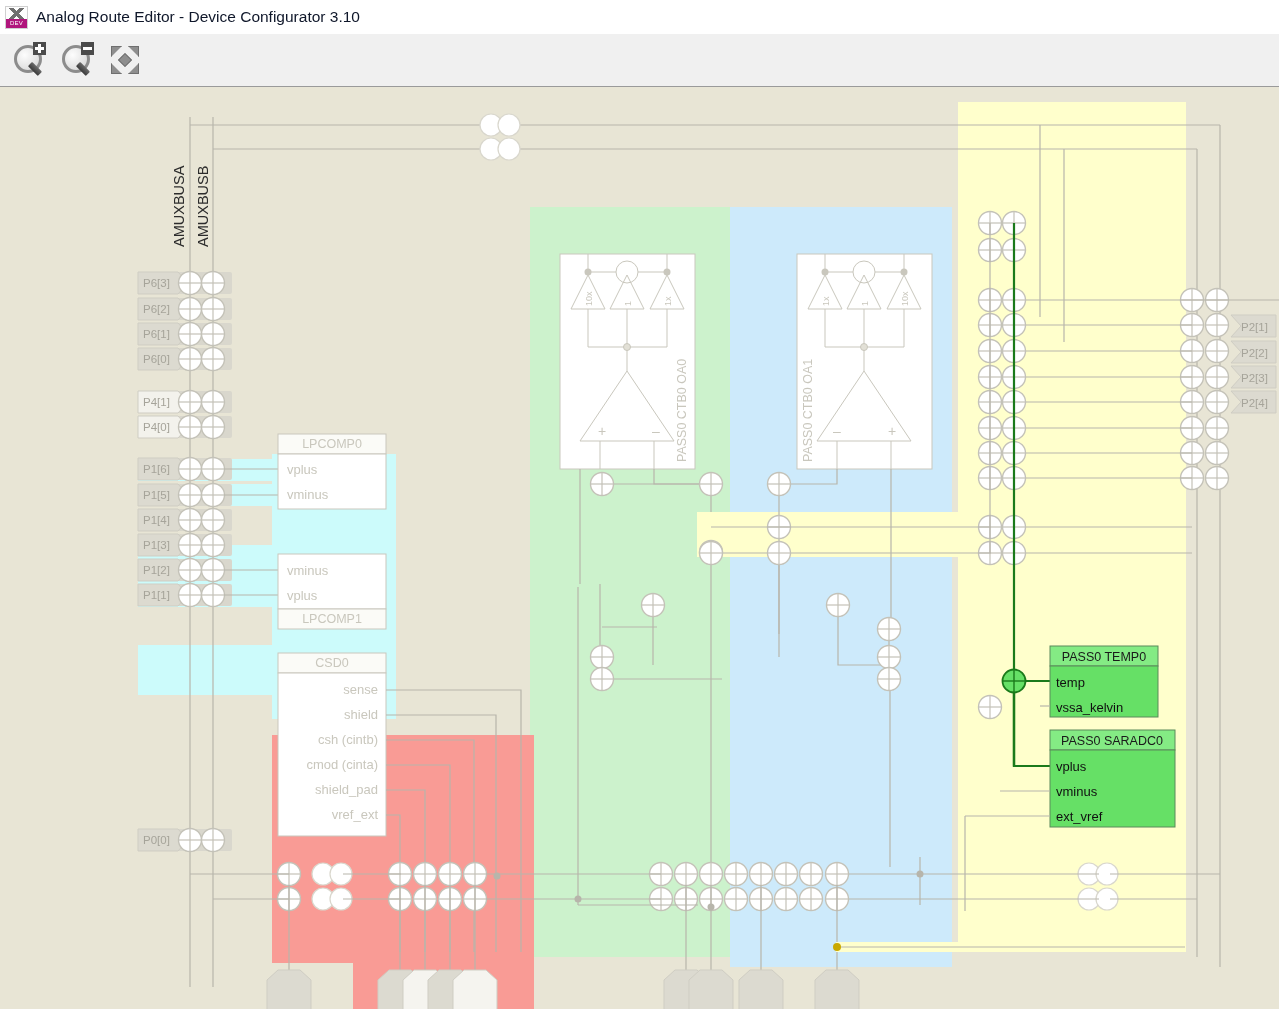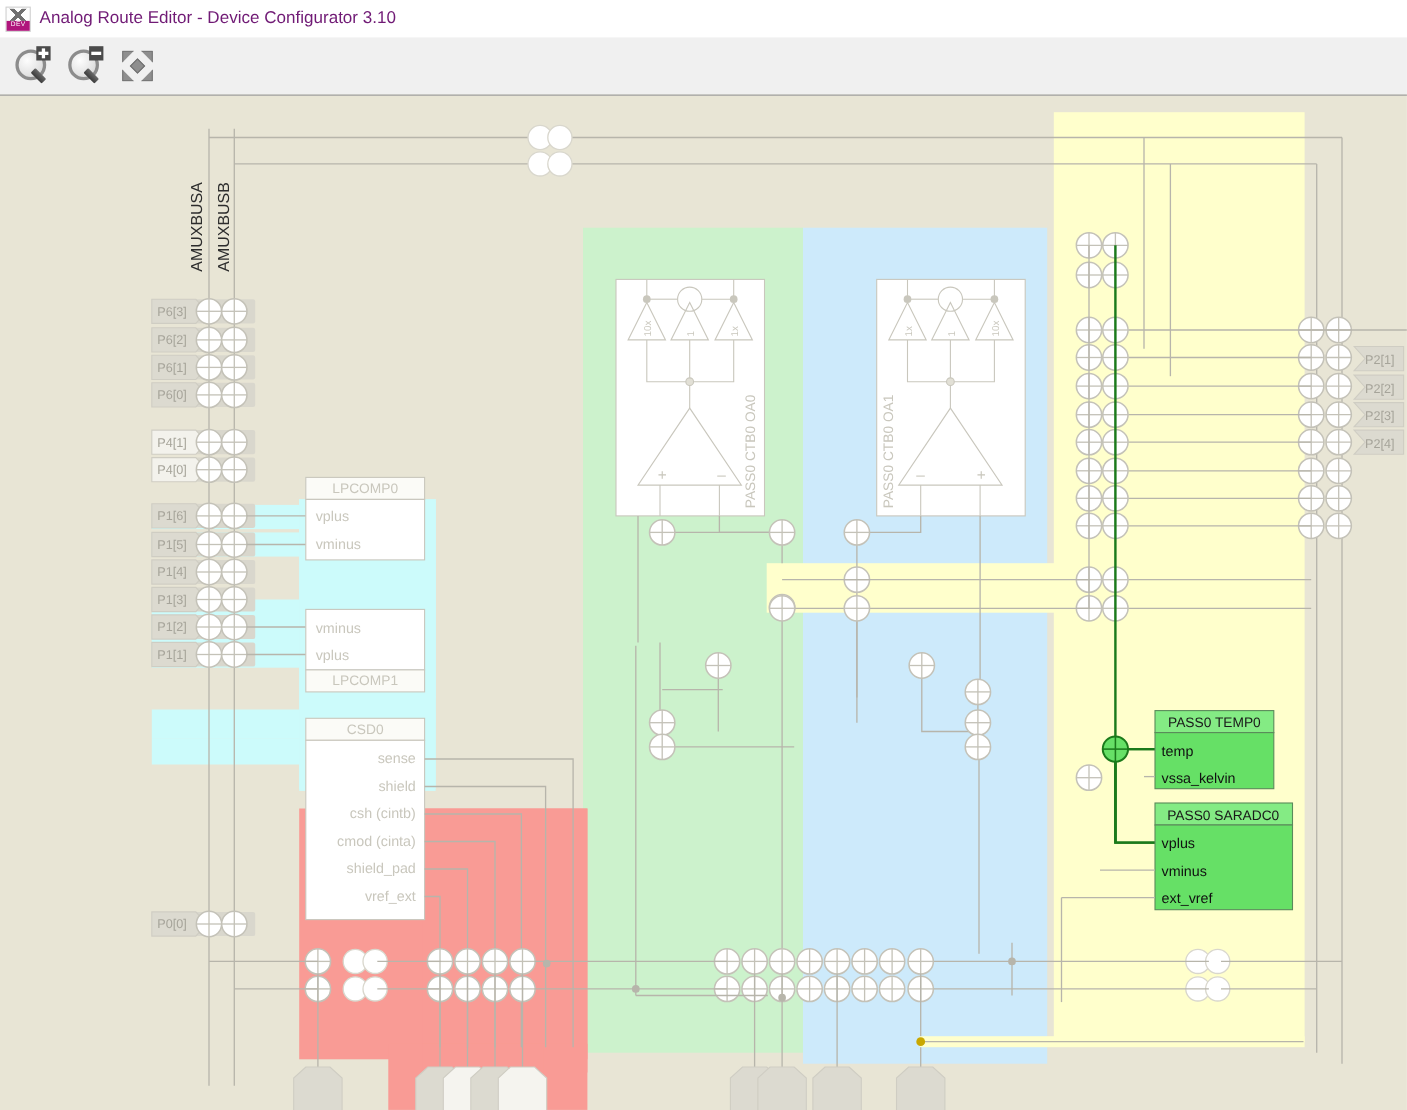--- a/index.html
+++ b/index.html
@@ -26,21 +26,21 @@
     background:
       linear-gradient(45deg,transparent 42%,#6f6f6f 42%,#6f6f6f 58%,transparent 58%),
       linear-gradient(-45deg,transparent 42%,#6f6f6f 42%,#6f6f6f 58%,transparent 58%);
   }
   .app-icon .devtag{
     position:absolute;left:0;bottom:0;width:21px;height:9px;
     background:#b0157c;color:#fff;font-size:6px;line-height:9px;
     text-align:center;font-family:"Liberation Sans",sans-serif;letter-spacing:.3px;
   }
   .title-text{
-    font-size:15.5px;color:#701a75;white-space:nowrap;
+    font-size:15.5px;color:#0f172a;white-space:nowrap;
   }
 
   
   .toolbar{
     position:absolute;left:0;top:34px;width:1279px;height:52px;
     background:#f0f0f0;border-bottom:1px solid #d6d6d6;
     display:flex;align-items:center;
   }
   .tbtn{
     width:40px;height:40px;margin-left:6px;position:relative;

